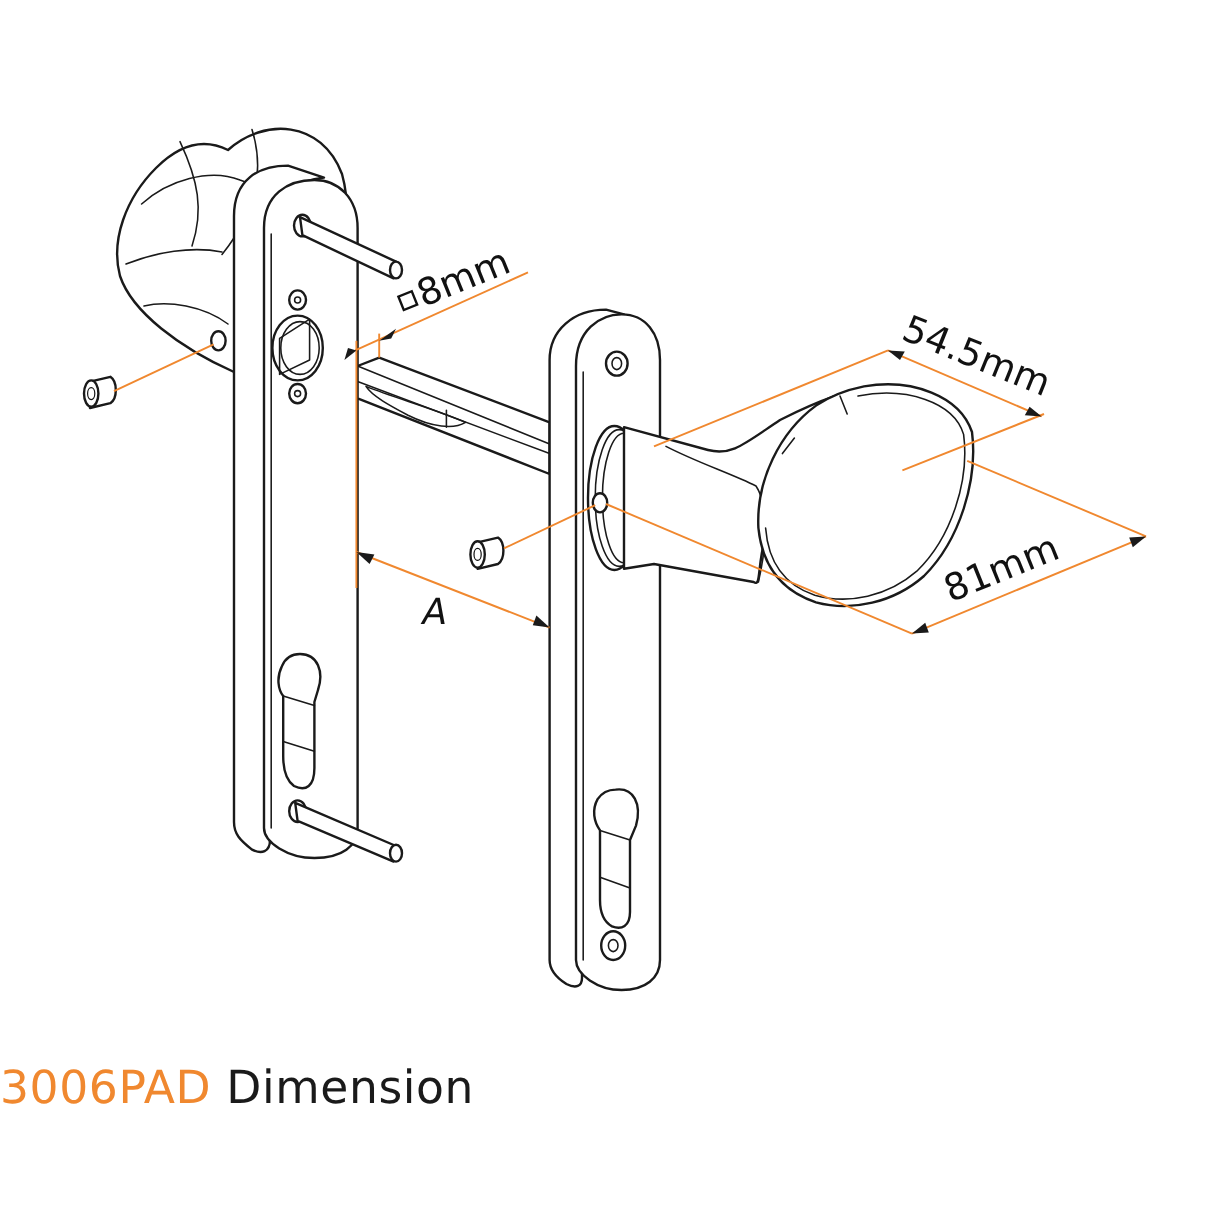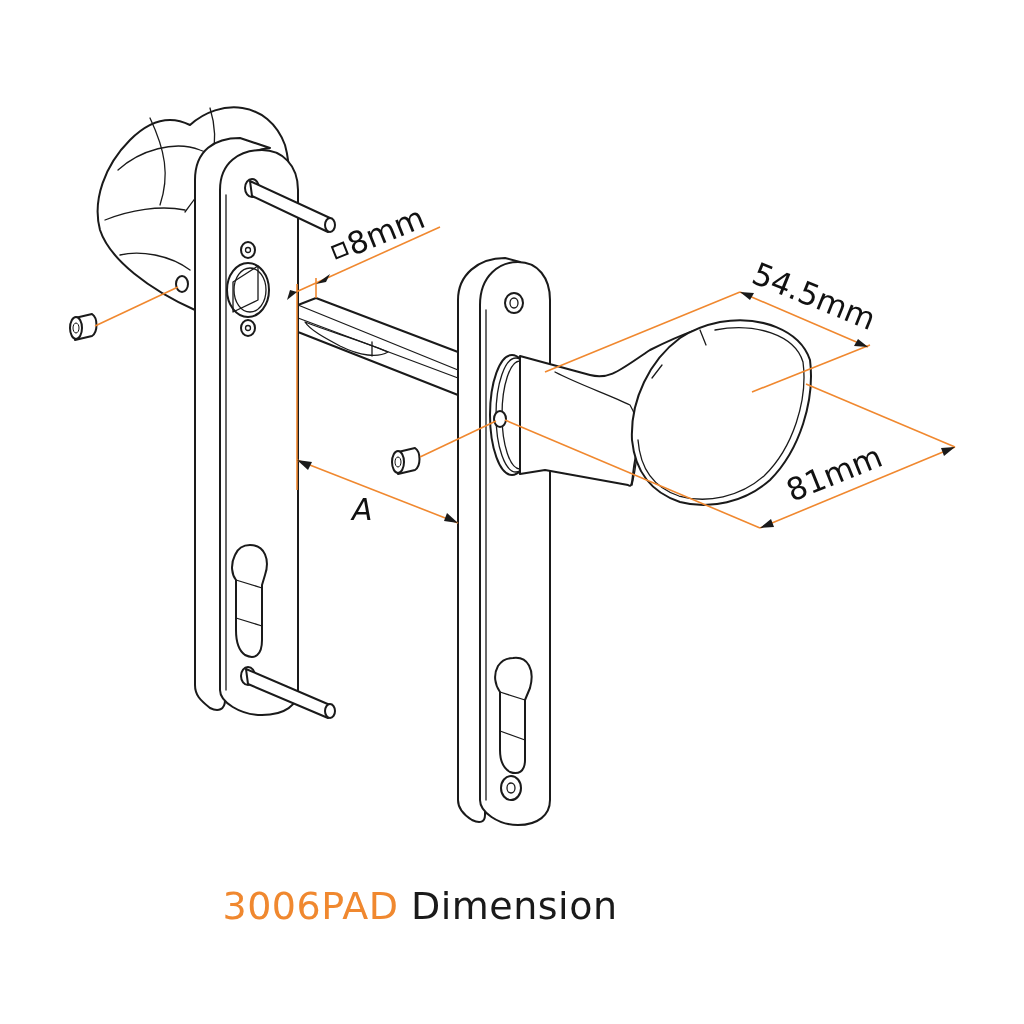--- a/index.html
+++ b/index.html
@@ -5,21 +5,21 @@
   html, body { margin: 0; padding: 0; background: #ffffff; }
   body { width: 1024px; height: 1024px; position: relative; overflow: hidden; }
   #drawing { position: absolute; left: 0; top: 0; width: 1024px; height: 1024px; }
   .ln { fill: #ffffff; stroke: #1a1a1a; stroke-width: 2; stroke-linejoin: round; stroke-linecap: round; }
   .ln-thin { fill: none; stroke: #1a1a1a; stroke-width: 1.3; stroke-linecap: round; stroke-linejoin: round; }
   .dim { fill: none; stroke: #f0882f; stroke-width: 1.6; }
   .arrow { fill: #1a1a1a; }
   .dim-label { font-family: "DejaVu Sans", sans-serif; font-size: 31px; fill: #111111; }
   .dim-label-italic { font-family: "DejaVu Sans", sans-serif; font-size: 30px; font-style: italic; fill: #111111; }
   .caption {
-    position: absolute; left: 0; top: 884px; width: 840px; text-align: center;
+    position: absolute; left: 0; top: 884px; width: 840px; 
     font-family: "DejaVu Sans", sans-serif; font-size: 38px; letter-spacing: 0.5px;
   }
   .caption .model { color: #f0882f; }
   .caption .word { color: #1a1a1a; }
 </style>
 </head>
 <body>
 
 <svg id="drawing" viewBox="0 0 1024 1024" xmlns="http://www.w3.org/2000/svg">
 

